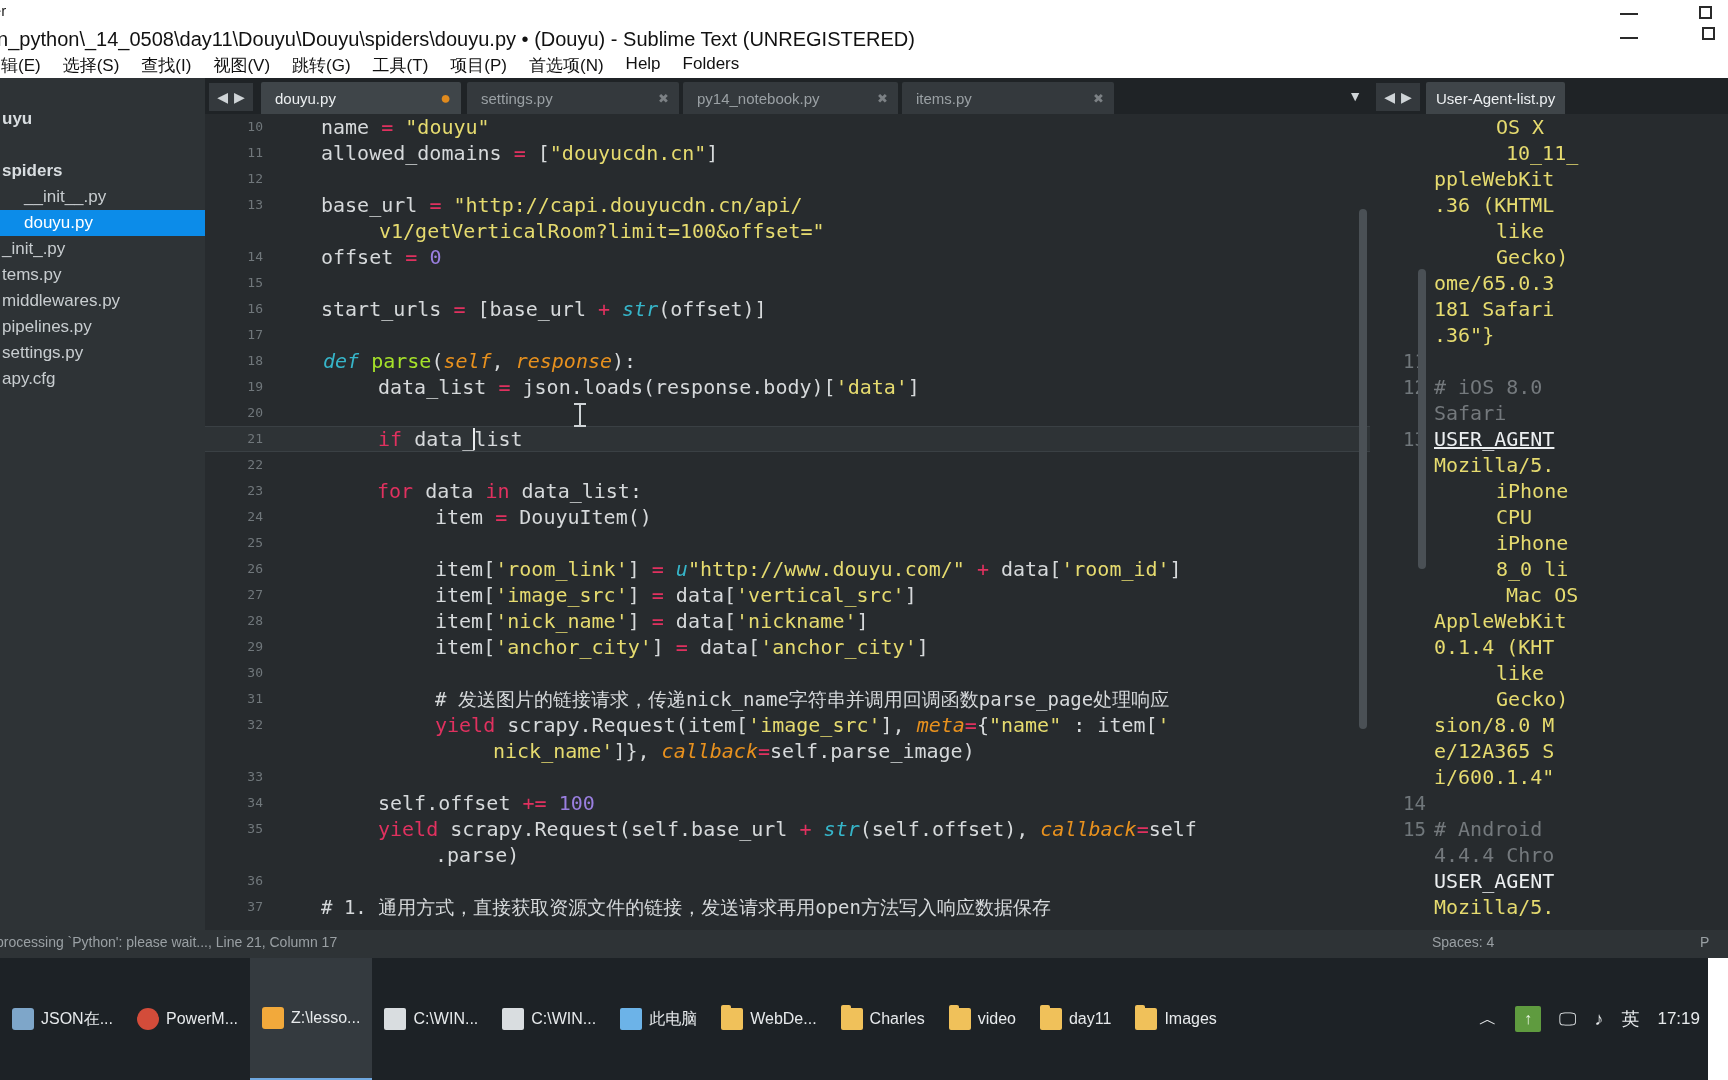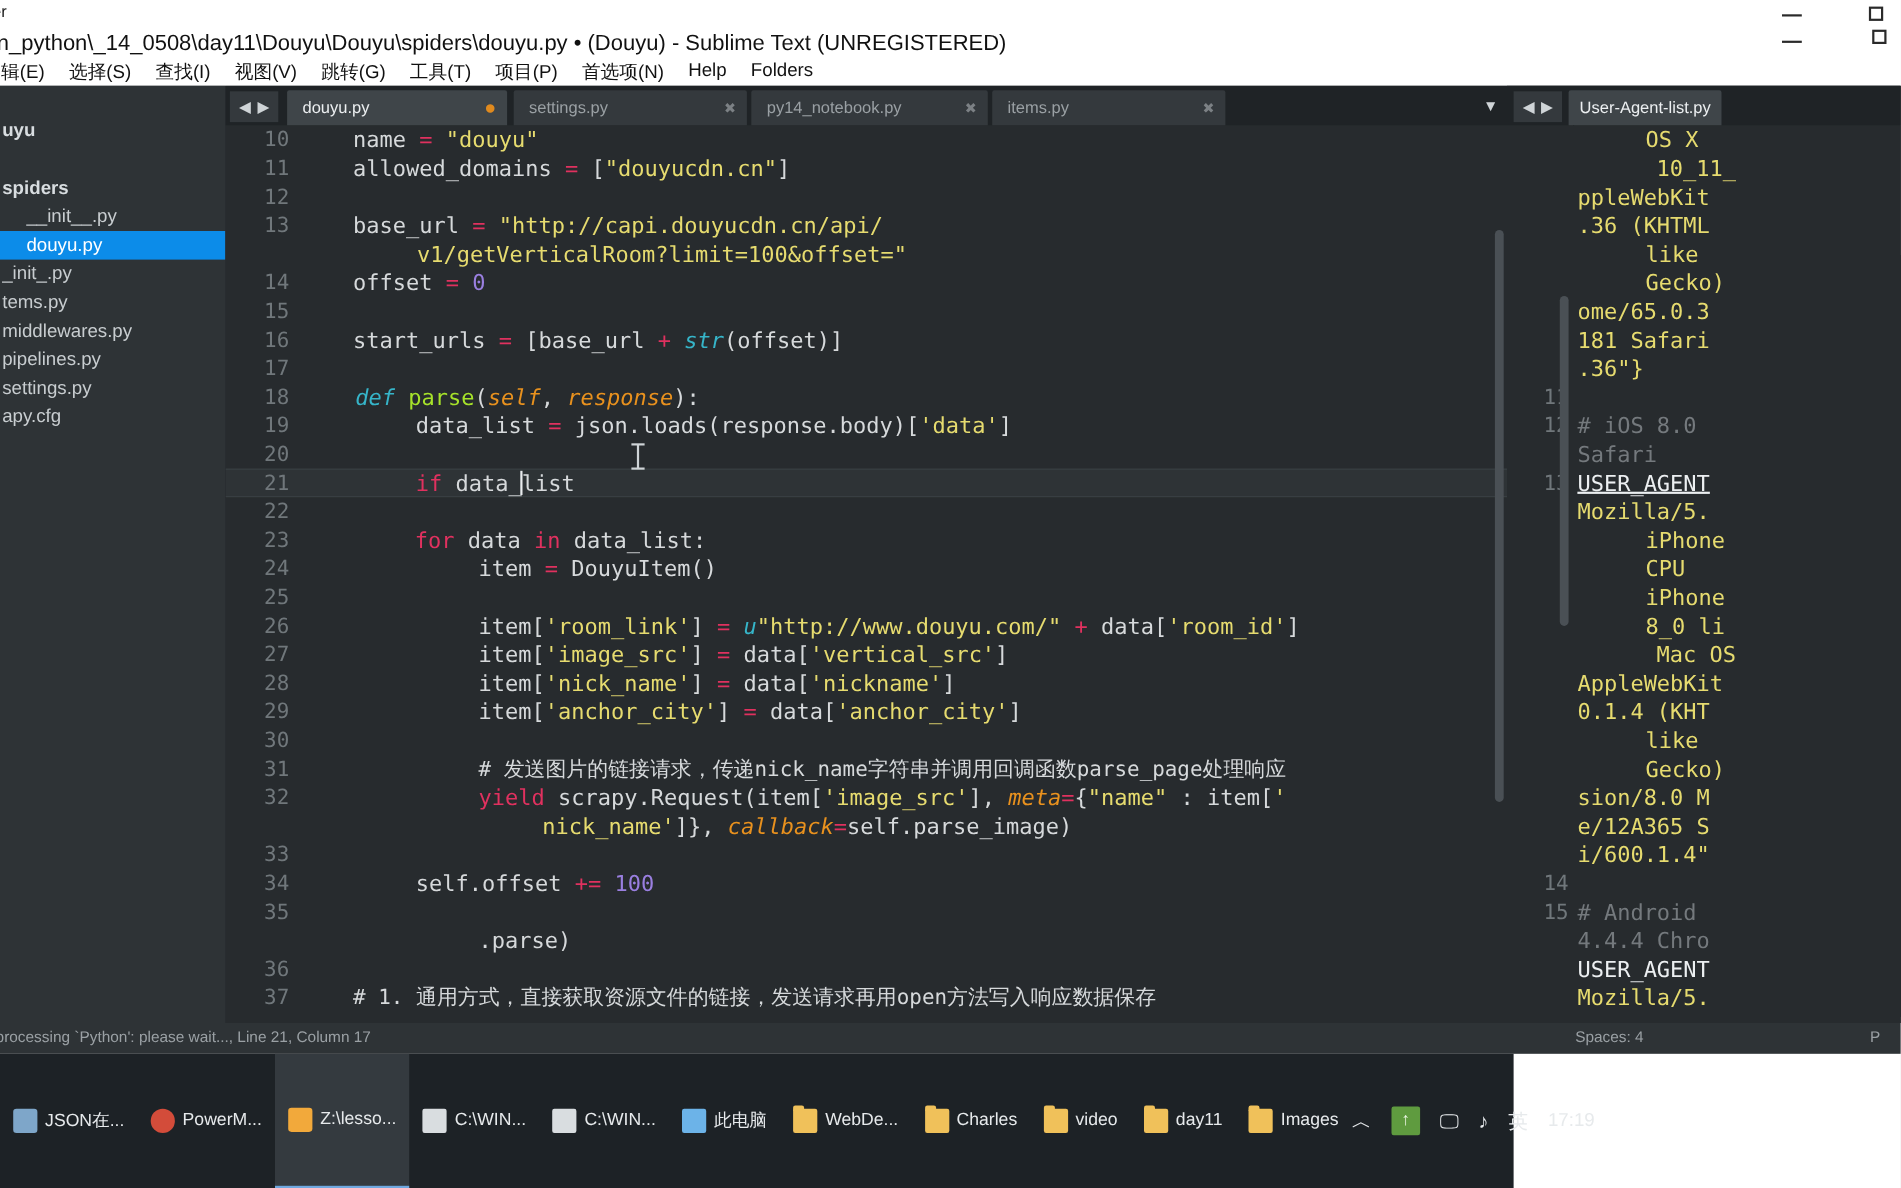--- a/index.html
+++ b/index.html
@@ -103,21 +103,21 @@
 
   
   .editor {
     position: absolute; left: 205px; top: 36px; width: 1165px; height: 816px;
     background: #272b2e;
     overflow: hidden;
     font-family: "DejaVu Sans Mono", monospace;
   }
   .gutter {
     position: absolute; left: 0; top: 0; width: 68px; height: 816px;
-    color: #70777b; font-size: 19px; text-align: right;
+    color: #70777b; font-size: 13px; text-align: right;
   }
   .gutter .gl {
     position: absolute; right: 10px; height: 26px; line-height: 26px;
   }
   .codearea { position: absolute; left: 78px; top: 0; right: 0; height: 816px; }
   .cl {
     position: absolute; left: 0; height: 26px; line-height: 26px;
     font-size: 20px; white-space: pre; color: #d6d9db;
   }
   .hl-line {
@@ -204,21 +204,21 @@
   .statusbar {
     position: absolute; left: 0; top: 930px; width: 1728px; height: 28px;
     background: #2e3336; color: #9aa0a4; font-size: 14px;
   }
   .status-left  { position: absolute; left: -4px; top: 4px; white-space: nowrap; }
   .status-spaces{ position: absolute; left: 1432px; top: 4px; white-space: nowrap; }
   .status-right { position: absolute; left: 1700px; top: 4px; white-space: nowrap; }
 
   
   .taskbar {
-    position: absolute; left: 0; top: 958px; width: 1376px; height: 122px;
+    position: absolute; left: 0; top: 958px; width: 1708px; height: 122px;
     background: #1d2226;
     display: flex; align-items: center;
   }
   .tb-item {
     display: flex; align-items: center; gap: 7px;
     height: 100%; padding: 0 12px;
     color: #e7eaec; font-size: 16px; white-space: nowrap;
   }
   .tb-item.active { background: #343a3f; border-bottom: 2px solid #6fa8e0; }
   .tb-ico { width: 22px; height: 22px; flex: 0 0 22px; position: relative; }
@@ -391,20 +391,21 @@
 
         <div class="cl" style="top:520px;left:152px"><span class="pl">item[</span><span class="str">'anchor_city'</span><span class="pl">]</span> <span class="op">=</span> <span class="pl">data[</span><span class="str">'anchor_city'</span><span class="pl">]</span></div>
 
         <div class="cl" style="top:572px;left:152px;font-size:19px"># 发送图片的链接请求，传递nick_name字符串并调用回调函数parse_page处理响应</div>
 
         <div class="cl" style="top:598px;left:152px"><span class="k">yield</span> <span class="pl">scrapy.Request(item[</span><span class="str">'image_src'</span><span class="pl">],</span> <span class="ita">meta</span><span class="op">=</span><span class="pl">{</span><span class="str">"name"</span> <span class="pl">:</span> <span class="pl">item[</span><span class="str">'</span></div>
         <div class="cl" style="top:624px;left:210px"><span class="str">nick_name'</span><span class="pl">]},</span> <span class="ita">callback</span><span class="op">=</span><span class="pl">self.parse_image)</span></div>
 
         <div class="cl" style="top:676px;left:95px"><span class="pl">self.offset</span> <span class="op">+=</span> <span class="num">100</span></div>
 
+        <div class="cl" style="top:702px;left:95px"><span class="k">yield</span> <span class="pl">scrapy.Request(self.base_url</span> <span class="op">+</span> <span class="kd">str</span><span class="pl">(self.offset),</span> <span class="ita">callback</span><span class="op">=</span><span class="pl">self</span></div>
         <div class="cl" style="top:728px;left:152px"><span class="pl">.parse)</span></div>
 
         <div class="cl" style="top:780px;left:38px;font-size:19px"># 1. 通用方式，直接获取资源文件的链接，发送请求再用open方法写入响应数据保存</div>
 
         <div class="mouse-cursor"></div>
       </div>
 
       <div class="vscroll"></div>
     </div>
 

